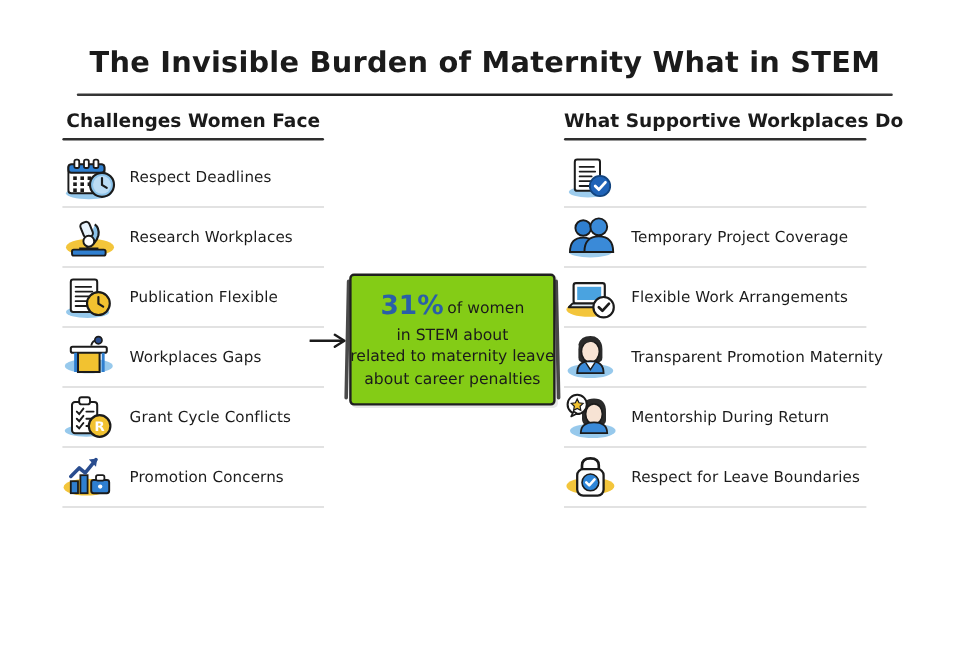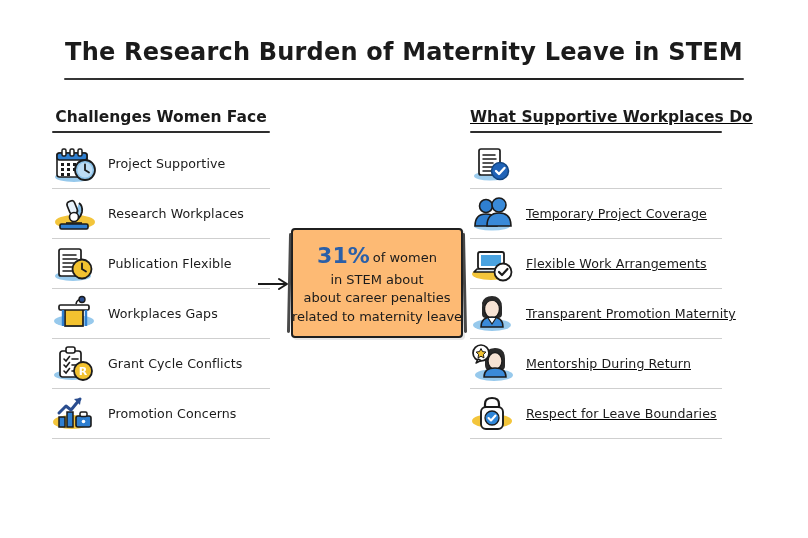--- a/index.html
+++ b/index.html
@@ -38,24 +38,24 @@
     margin-top: 11px;
     height: 2px;
     width: 100%;
     background: linear-gradient(to right, #3a3a3a 0%, #222 12%, #222 88%, #3a3a3a 100%);
     border-radius: 2px;
   }
 
   
   .column {
     position: absolute;
-    top: 108px;
+    top: 92px;
   }
   #column-left  { left: 52px;  width: 218px; }
-  #column-right { left: 470px; width: 252px; text-decoration: underline; }
+  #column-right { left: 470px; width: 252px; }
 
   .col-header {
     font-size: 15.5px;
     font-weight: 600;
     color: #1b1b1b;
     text-align: center;
     padding-bottom: 5px;
     white-space: nowrap;
   }
   .col-header-rule {
@@ -90,21 +90,21 @@
     letter-spacing: 0.1px;
   }
 
   
   #stat-box {
     position: absolute;
     left: 291px;
     top: 228px;
     width: 172px;
     height: 110px;
-    background: #fdba74;
+    background: #84cc16;
     border: 2.5px solid #1f1f1f;
     border-radius: 4px;
     display: flex;
     flex-direction: column;
     align-items: center;
     justify-content: center;
     padding: 6px 8px;
     box-shadow: 2px 2px 0 rgba(30,30,30,0.10);
   }
   #stat-box::before {
@@ -150,21 +150,21 @@
     width: 34px;
     height: 14px;
   }
 </style>
 </head>
 <body>
 
 <div id="canvas">
 
   <div id="title-block">
-    <div id="page-title">The Research Burden of Maternity Leave in STEM</div>
+    <div id="page-title">The Invisible Burden of Maternity What in STEM</div>
     <div id="title-rule"></div>
   </div>
 
   <div class="column" id="column-left">
     <div class="col-header">Challenges Women Face</div>
     <div class="col-header-rule"></div>
     <div class="item-list">
 
       <div class="item">
         <div class="item-icon">
@@ -184,21 +184,21 @@
                 <rect x="15" y="25" width="3" height="3"></rect>
               <rect x="21" y="25" width="3" height="3"></rect>
               <rect x="9" y="30" width="3" height="3"></rect>
                 <rect x="15" y="30" width="3" height="3"></rect>
             </g>
             <circle cx="33" cy="27" r="10" fill="#8cc3ea" stroke="#1b1b1b" stroke-width="1.8"></circle>
             <circle cx="33" cy="27" r="7.5" fill="#bcdcf4" stroke="none"></circle>
             <path d="M33 21.5 L33 27 L37 29.5" stroke="#1b1b1b" stroke-width="1.8" fill="none" stroke-linecap="round"></path>
           </svg>
         </div>
-        <div class="item-label">Project Supportive</div>
+        <div class="item-label">Respect Deadlines</div>
       </div>
 
       <div class="item">
         <div class="item-icon">
           <svg viewBox="0 0 48 42" width="48" height="42">
             <ellipse cx="23" cy="29" rx="20" ry="7" fill="#f2c230" opacity=".95"></ellipse>
             <rect x="8" y="31" width="28" height="5" rx="1.5" fill="#2f7fd0" stroke="#1b1b1b" stroke-width="1.6"></rect>
             <path d="M20 29 Q28 27 30 19 Q31 13 27 10" stroke="#1b1b1b" stroke-width="1.8" fill="#8cc3ea"></path>
             <rect x="16" y="8" width="8" height="13" rx="3" fill="#e8f3fc" stroke="#1b1b1b" stroke-width="1.7" transform="rotate(-22 20 14)"></rect>
             <circle cx="22" cy="24" r="4.5" fill="#fff" stroke="#1b1b1b" stroke-width="1.6"></circle>
@@ -381,17 +381,17 @@
       <path d="M0 7 H27" stroke="#1b1b1b" stroke-width="2" stroke-linecap="round"></path>
       <path d="M21 2 L29 7 L21 12" stroke="#1b1b1b" stroke-width="2" fill="none" stroke-linecap="round" stroke-linejoin="round"></path>
     </svg>
   </div>
 
   <div id="stat-box">
     <div class="stat-line">
       <span id="stat-value">31%</span><span>of women</span>
     </div>
     <div class="stat-line">in STEM about</div>
+    <div class="stat-line">related to maternity leave</div>
     <div class="stat-line">about career penalties</div>
-    <div class="stat-line">related to maternity leave</div>
   </div>
 
 </div>
 
 </body></html>

